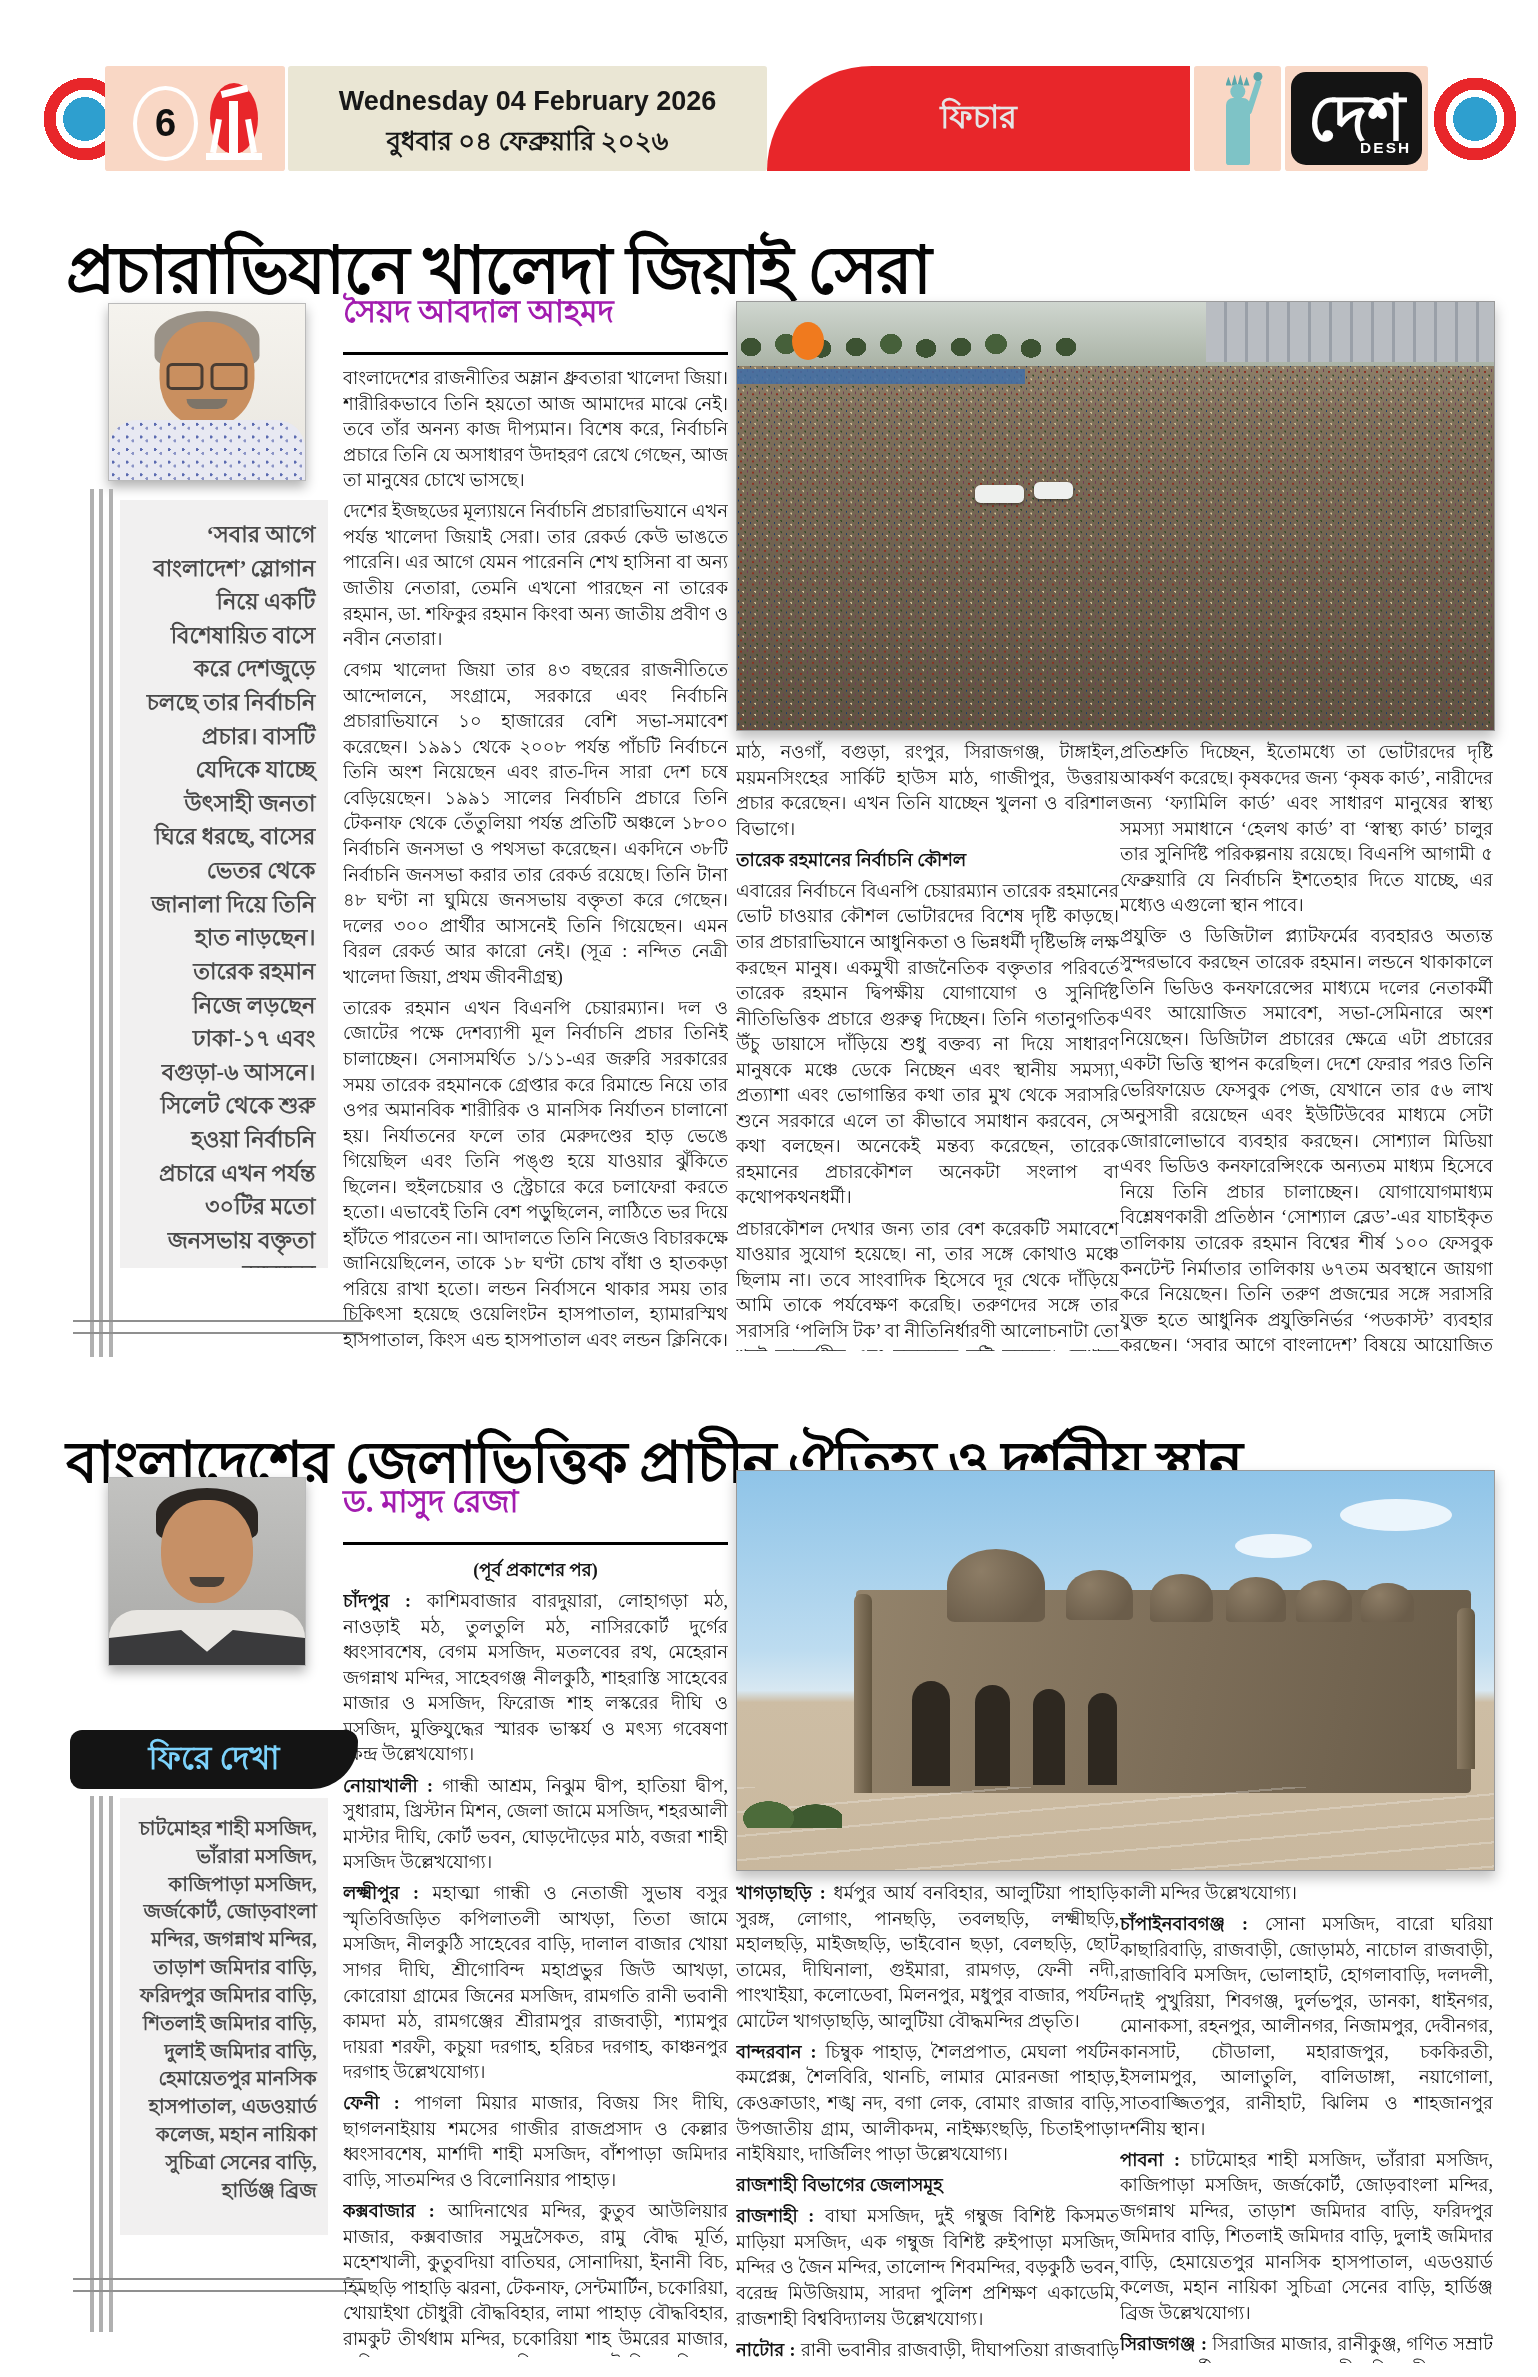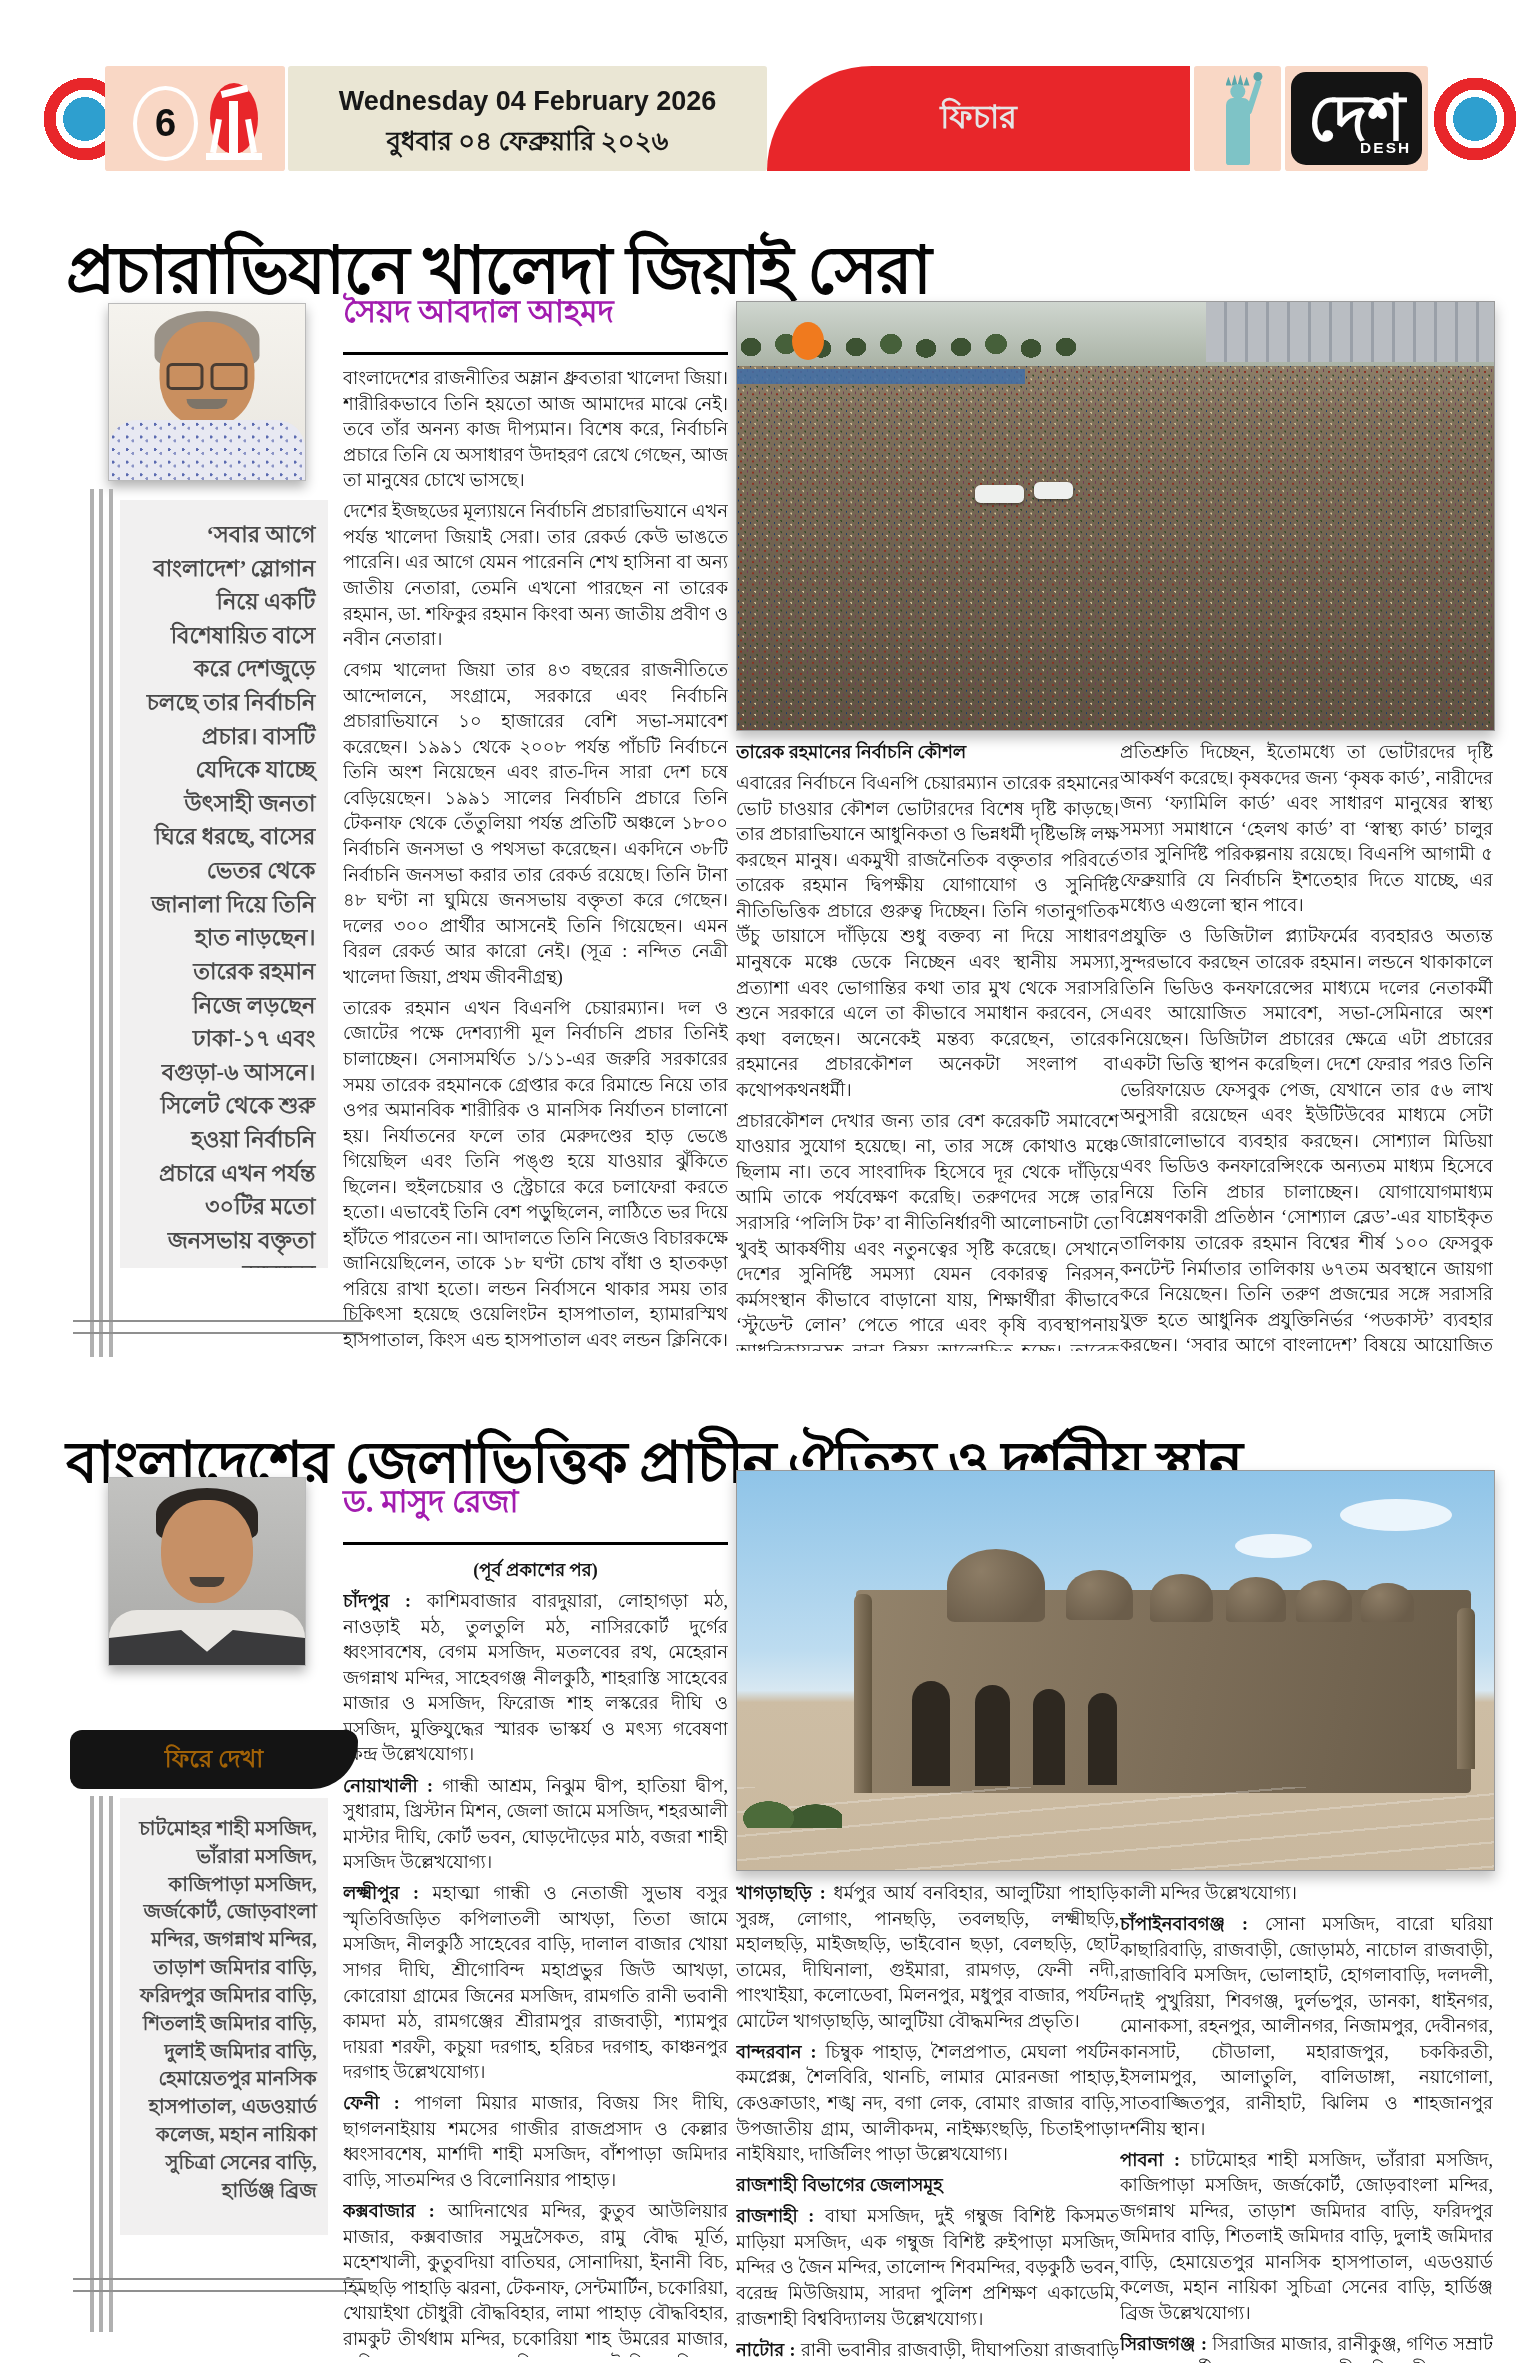--- a/index.html
+++ b/index.html
@@ -105,21 +105,21 @@
             clip-path:polygon(0 100%,0 30%,38% 10%,50% 58%,62% 10%,100% 30%,100% 100%);}
 
   
   .graybox{position:absolute;background:#f1f0f0;color:#4a4a4a;font-weight:bold;text-align:right;overflow:hidden;}
   .quote1{font-size:22.4px;line-height:1.5;padding:18px 12.6px 14px 19.6px;}
   .list2{font-size:19.6px;line-height:1.42;padding:17px 11.2px 11.2px 17px;}
   .vline{position:absolute;width:3.5px;background:#b0b0b0;}
   .dbl{position:absolute;height:9.8px;border-top:2.1px solid #8f8f8f;border-bottom:2.1px solid #8f8f8f;}
   .blackbox{position:absolute;background:#141414;border-radius:12.6px 12.6px 49px 12.6px;
             display:flex;align-items:center;justify-content:center;}
-  .blackbox span{color:#a16207;font-size:24px;font-weight:bold;}
+  .blackbox span{color:#7dd3fc;font-size:32px;font-weight:bold;}
 
   
   .col{position:absolute;overflow:hidden;font-size:18px;line-height:1.42;text-align:justify;}
   .col p{margin:0 0 5.6px 0;}
   .b-p{}
   .b-sub{font-weight:bold;}
   .b-kick{text-align:center;font-weight:bold;}
 </style>
 </head>
 <body>
@@ -200,20 +200,21 @@
       <div class="crowd-sky"></div>
       <div class="crowd-bldg"></div>
       <div class="crowd-trees"></div>
       <div class="tarp"></div>
       <div class="balloon"></div>
       <div class="canopy" style="left:238px;top:183px;width:49px;height:18px;"></div>
       <div class="canopy" style="left:297px;top:180px;width:39px;height:17px;"></div>
     </div>
 
     <div class="col" style="left:736px;top:740px;width:383px;height:611px;">
+        <p class="b-p">মাঠ, নওগাঁ, বগুড়া, রংপুর, সিরাজগঞ্জ, টাঙ্গাইল, ময়মনসিংহের সার্কিট হাউস মাঠ, গাজীপুর, উত্তরায় প্রচার করেছেন। এখন তিনি যাচ্ছেন খুলনা ও বরিশাল বিভাগে।</p>
         <p class="b-sub">তারেক রহমানের নির্বাচনি কৌশল</p>
         <p class="b-p">এবারের নির্বাচনে বিএনপি চেয়ারম্যান তারেক রহমানের ভোট চাওয়ার কৌশল ভোটারদের বিশেষ দৃষ্টি কাড়ছে। তার প্রচারাভিযানে আধুনিকতা ও ভিন্নধর্মী দৃষ্টিভঙ্গি লক্ষ করছেন মানুষ। একমুখী রাজনৈতিক বক্তৃতার পরিবর্তে তারেক রহমান দ্বিপক্ষীয় যোগাযোগ ও সুনির্দিষ্ট নীতিভিত্তিক প্রচারে গুরুত্ব দিচ্ছেন। তিনি গতানুগতিক উঁচু ডায়াসে দাঁড়িয়ে শুধু বক্তব্য না দিয়ে সাধারণ মানুষকে মঞ্চে ডেকে নিচ্ছেন এবং স্থানীয় সমস্যা, প্রত্যাশা এবং ভোগান্তির কথা তার মুখ থেকে সরাসরি শুনে সরকারে এলে তা কীভাবে সমাধান করবেন, সে কথা বলছেন। অনেকেই মন্তব্য করেছেন, তারেক রহমানের প্রচারকৌশল অনেকটা সংলাপ বা কথোপকথনধর্মী।</p>
         <p class="b-p">প্রচারকৌশল দেখার জন্য তার বেশ করেকটি সমাবেশে যাওয়ার সুযোগ হয়েছে। না, তার সঙ্গে কোথাও মঞ্চে ছিলাম না। তবে সাংবাদিক হিসেবে দূর থেকে দাঁড়িয়ে আমি তাকে পর্যবেক্ষণ করেছি। তরুণদের সঙ্গে তার সরাসরি ‘পলিসি টক’ বা নীতিনির্ধারণী আলোচনাটা তো খুবই আকর্ষণীয় এবং নতুনত্বের সৃষ্টি করেছে। সেখানে দেশের সুনির্দিষ্ট সমস্যা যেমন বেকারত্ব নিরসন, কর্মসংস্থান কীভাবে বাড়ানো যায়, শিক্ষার্থীরা কীভাবে ‘স্টুডেন্ট লোন’ পেতে পারে এবং কৃষি ব্যবস্থাপনায় আধুনিকায়নসহ নানা বিষয় আলোচিত হচ্ছে। তারেক রহমানকে দেখা গেছে তিনি অডিয়েন্স থেকে আসা প্রশ্ন, বক্তব্য ও পরামর্শগুলো নোট করেছেন এবং বক্তার প্রশ্নের জবাব দেওয়ার পাশাপাশি কোনো কোনো পরামর্শ তিনি তার পরিকল্পনায় যুক্ত করবেন বলে উল্লেখ করেছেন।</p>
       </div>
     <div class="col" style="left:1120px;top:740px;width:373px;height:611px;">
         <p class="b-p">প্রতিশ্রুতি দিচ্ছেন, ইতোমধ্যে তা ভোটারদের দৃষ্টি আকর্ষণ করেছে। কৃষকদের জন্য ‘কৃষক কার্ড’, নারীদের জন্য ‘ফ্যামিলি কার্ড’ এবং সাধারণ মানুষের স্বাস্থ্য সমস্যা সমাধানে ‘হেলথ কার্ড’ বা ‘স্বাস্থ্য কার্ড’ চালুর তার সুনির্দিষ্ট পরিকল্পনায় রয়েছে। বিএনপি আগামী ৫ ফেব্রুয়ারি যে নির্বাচনি ইশতেহার দিতে যাচ্ছে, এর মধ্যেও এগুলো স্থান পাবে।</p>
         <p class="b-p">প্রযুক্তি ও ডিজিটাল প্ল্যাটফর্মের ব্যবহারও অত্যন্ত সুন্দরভাবে করছেন তারেক রহমান। লন্ডনে থাকাকালে তিনি ভিডিও কনফারেন্সের মাধ্যমে দলের নেতাকর্মী এবং আয়োজিত সমাবেশ, সভা-সেমিনারে অংশ নিয়েছেন। ডিজিটাল প্রচারের ক্ষেত্রে এটা প্রচারের একটা ভিত্তি স্থাপন করেছিল। দেশে ফেরার পরও তিনি ভেরিফায়েড ফেসবুক পেজ, যেখানে তার ৫৬ লাখ অনুসারী রয়েছেন এবং ইউটিউবের মাধ্যমে সেটা জোরালোভাবে ব্যবহার করছেন। সোশ্যাল মিডিয়া এবং ভিডিও কনফারেন্সিংকে অন্যতম মাধ্যম হিসেবে নিয়ে তিনি প্রচার চালাচ্ছেন। যোগাযোগমাধ্যম বিশ্লেষণকারী প্রতিষ্ঠান ‘সোশ্যাল ব্লেড’-এর যাচাইকৃত তালিকায় তারেক রহমান বিশ্বের শীর্ষ ১০০ ফেসবুক কনটেন্ট নির্মাতার তালিকায় ৬৭তম অবস্থানে জায়গা করে নিয়েছেন। তিনি তরুণ প্রজন্মের সঙ্গে সরাসরি যুক্ত হতে আধুনিক প্রযুক্তিনির্ভর ‘পডকাস্ট’ ব্যবহার করছেন। ‘সবার আগে বাংলাদেশ’ বিষয়ে আয়োজিত এই পডকাস্টে তিনি কোনো উপস্থাপক ছাড়াই সরাসরি নিজের ভিশন ও পরিকল্পনা তুলে ধরছেন। তরুণদের সৃজনশীলতাকে গুরুত্ব দিতে তারেক রহমান ‘আমার ভাবনায় বাংলাদেশ’ শিরোনামে একটি ন্যাশনাল রিল (Reel) মেকিং প্রতিযোগিতার আয়োজন করেন। গত ২৫ জানুয়ারি ঢাকার গুলশানে সাহাবুদ্দীন পার্কে এই প্রতিযোগিতার বিজয়ীদের সঙ্গে সরাসরি তিনি কথা বলেছেন। অনলাইনে নারীদের হয়রানি রোধে তিনি পাঁচ দফার একটি পরিকল্পনা পেশ করেছেন, যার</p>
       </div>
 
     <div class="vline" style="left:90px;top:489px;height:868px;"></div>

